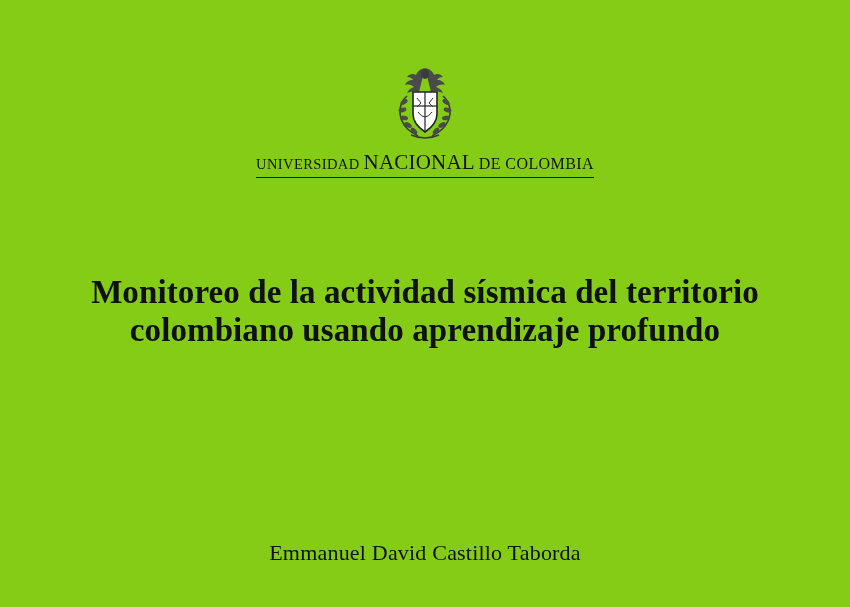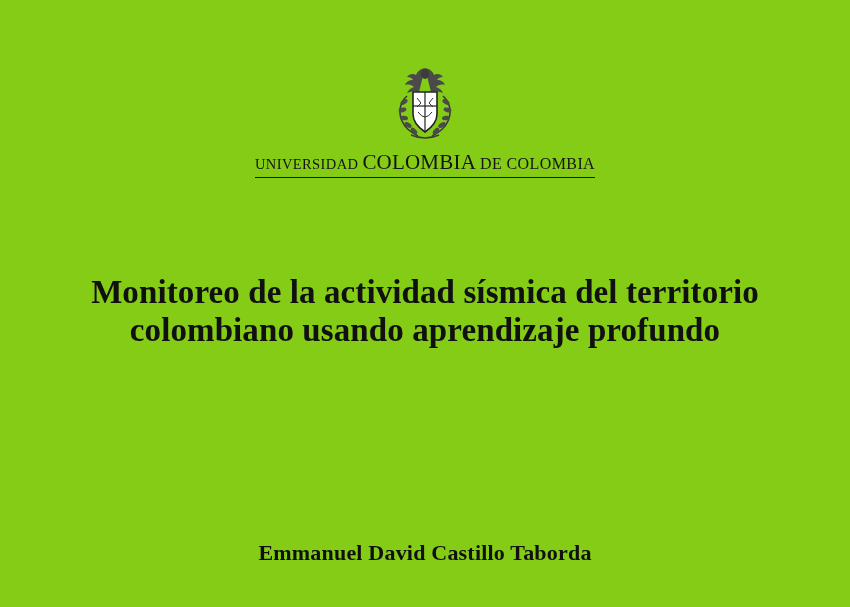--- a/index.html
+++ b/index.html
@@ -87,21 +87,21 @@
   
   .author-wrap {
     position: absolute;
     left: 0;
     right: 0;
     top: 540px;
     text-align: center;
   }
   .author-name {
     font-family: "Liberation Serif", serif;
-    font-weight: bold;
+    font-weight: normal;
     font-size: 22px;
     color: #101010;
     letter-spacing: 0.2px;
     margin: 0;
   }
 </style>
 </head>
 <body>
 
 <div class="slide">
@@ -141,21 +141,21 @@
           <path d="M50 36 l-4 5 l4 4" stroke="#333" stroke-width="1"></path>
           <path d="M35 50 q7 10 14 0" stroke="#333" stroke-width="1"></path>
 
           <path d="M28 73 q14 6 28 0" stroke="#3a3a3a" stroke-width="1.4"></path>
         </g>
       </svg>
     </div>
 
     <div class="university-line">
       <span class="univ-small">UNIVERSIDAD</span>
-      <span class="univ-big">COLOMBIA</span>
+      <span class="univ-big">NACIONAL</span>
       <span class="univ-mid">DE COLOMBIA</span>
     </div>
   </div>
 
   <div class="title-wrap">
     <h1 class="slide-title">Monitoreo de la actividad sísmica del territorio colombiano usando aprendizaje profundo</h1>
   </div>
 
   <div class="author-wrap">
     <p class="author-name">Emmanuel David Castillo Taborda</p>

